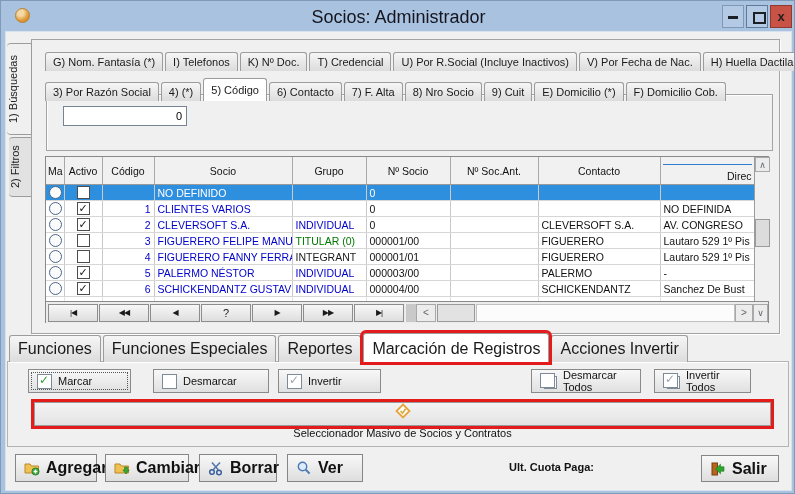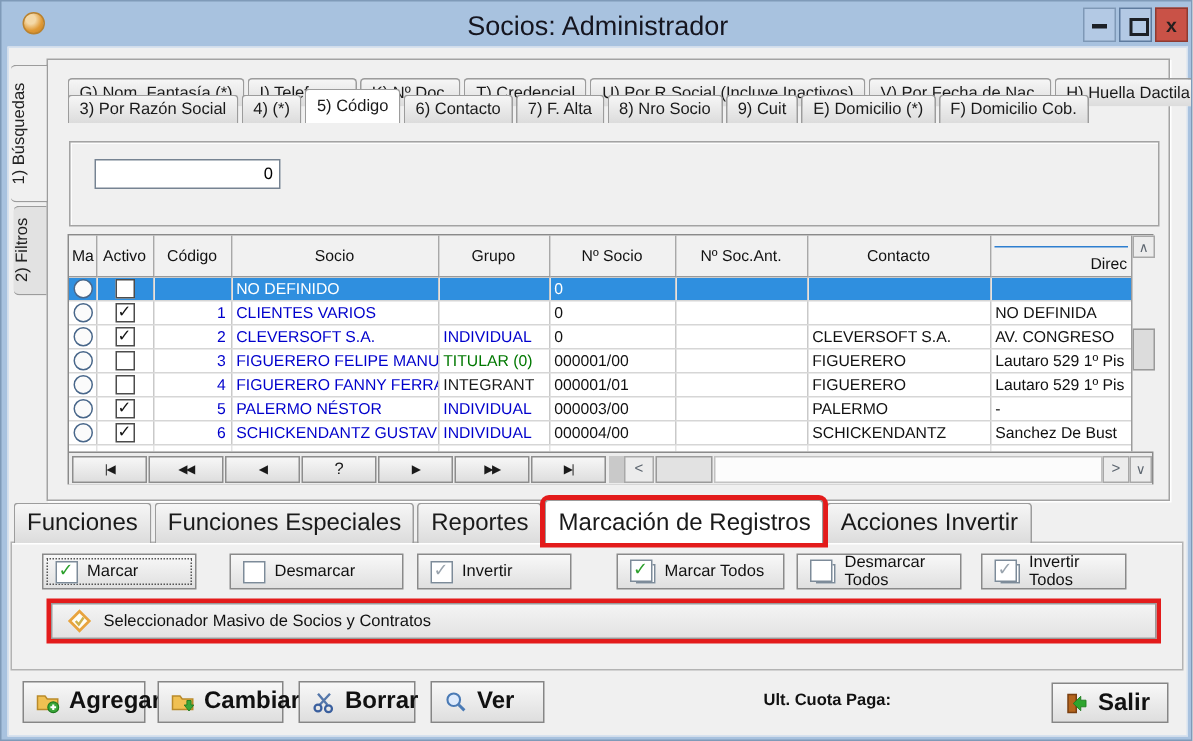--- a/index.html
+++ b/index.html
@@ -25,21 +25,21 @@
     background:#e9e9e9;border:1px solid #9c9c9c;border-right:none;border-radius:0 4px 4px 0;cursor:pointer;}
   .vtab.active{background:#f0f0f0;z-index:3;}
   .vtab1{left:6px;top:42px;width:25px;height:92px;}
   .vtab2{left:8px;top:136px;width:23px;height:60px;background:#e2e2e2;}
   
   .panel1{left:30px;top:38px;width:749px;height:295px;border:1px solid #a3a3a3;background:#f0f0f0;
     box-shadow:1px 1px 0 #ffffff;}
   
   .tabrow{display:flex;align-items:flex-end;}
   .tabrow1{left:44px;top:48px;height:22px;}
-  .tabrow2{left:44px;top:58px;height:23px;z-index:2;justify-content:space-between;}
+  .tabrow2{left:44px;top:77px;height:23px;z-index:2;justify-content:space-between;}
   .stab{font-size:11px;color:#1a1a1a;background:linear-gradient(#f6f6f6,#dcdcdc);
     border:1px solid #9c9c9c;border-bottom:none;border-radius:3px 3px 0 0;
     padding:3px 7px 3px 7px;margin-right:2px;white-space:nowrap;cursor:pointer;}
   .stab.active{background:#ffffff;padding-top:5px;padding-bottom:5px;position:relative;z-index:4;}
   .contentbox{left:45px;top:93px;width:727px;height:57px;border:1px solid #a3a3a3;background:#f0f0f0;
     box-shadow:inset 1px 1px 0 #fdfdfd;}
   .code-input{left:62px;top:105px;width:124px;height:20px;border:1px solid #768392;background:#fff;
     font-family:"Liberation Sans",sans-serif;font-size:11px;text-align:right;padding:0 4px;}
   
   .grid{left:44px;top:155px;width:724px;height:167px;border:1px solid #8a8a8a;background:#fff;}
@@ -86,21 +86,21 @@
   .mbtn.focused{outline:1px dotted #555;outline-offset:-4px;}
   .cbi{width:13px;height:13px;background:#fff;border:1px solid #7d8b99;position:relative;flex:0 0 auto;}
   .cbi.chk::after{content:"\2713";position:absolute;left:1px;top:-2px;font-size:12px;font-weight:bold;color:#2ca02c;}
   .cbi.gry::after{content:"\2713";position:absolute;left:1px;top:-2px;font-size:12px;font-weight:bold;color:#9aa4ae;}
   .stack{position:relative;width:17px;height:16px;flex:0 0 auto;}
   .stack .back{position:absolute;left:4px;top:3px;width:11px;height:11px;background:#fff;border:1px solid #7d8b99;}
   .stack .front{position:absolute;left:0;top:0;}
   
   .selwrap{left:30px;top:398px;width:743px;height:30px;border:3px solid #e31b1b;z-index:4;}
   .selbar{width:100%;height:100%;background:linear-gradient(#f4f4f4,#e3e3e3);border:1px solid #9a9a9a;
-    box-sizing:border-box;display:flex;align-items:center;gap:8px;padding:0 10px;font-size:11px;color:#111;cursor:pointer;}
+    box-sizing:border-box;display:flex;align-items:center;gap:8px;padding:0 10px;font-size:11px;color:#111;cursor:pointer;flex-direction:column;}
   
   .abtn{top:453px;height:28px;background:linear-gradient(#f8f8f8,#dedede);border:1px solid #868686;
     font-size:16px;font-weight:bold;color:#111;display:flex;align-items:center;gap:6px;padding:0 8px;cursor:pointer;}
   .ult{left:508px;top:460px;font-size:11px;font-weight:bold;color:#111;}
   .salir{left:700px;top:454px;width:78px;height:27px;}
   .icon16{width:16px;height:16px;flex:0 0 auto;}
 </style>
 </head>
 <body>
 
@@ -304,27 +304,20 @@
     <span>Marcar</span>
   </div>
   <div class="abs mbtn" style="left:152px;width:116px">
     <span class="cbi"></span>
     <span>Desmarcar</span>
   </div>
   <div class="abs mbtn" style="left:277px;width:103px">
     <span class="cbi gry"></span>
     <span>Invertir</span>
   </div>
-  <div class="abs mbtn" style="left:410px;width:112px">
-    <span class="stack">
-        <span class="back"></span>
-        <span class="cbi chk front"></span>
-      </span>
-    <span>Marcar Todos</span>
-  </div>
   <div class="abs mbtn" style="left:530px;width:110px">
     <span class="stack">
         <span class="back"></span>
         <span class="cbi front"></span>
       </span>
     <span>Desmarcar Todos</span>
   </div>
   <div class="abs mbtn" style="left:653px;width:97px">
     <span class="stack">
         <span class="back"></span>

